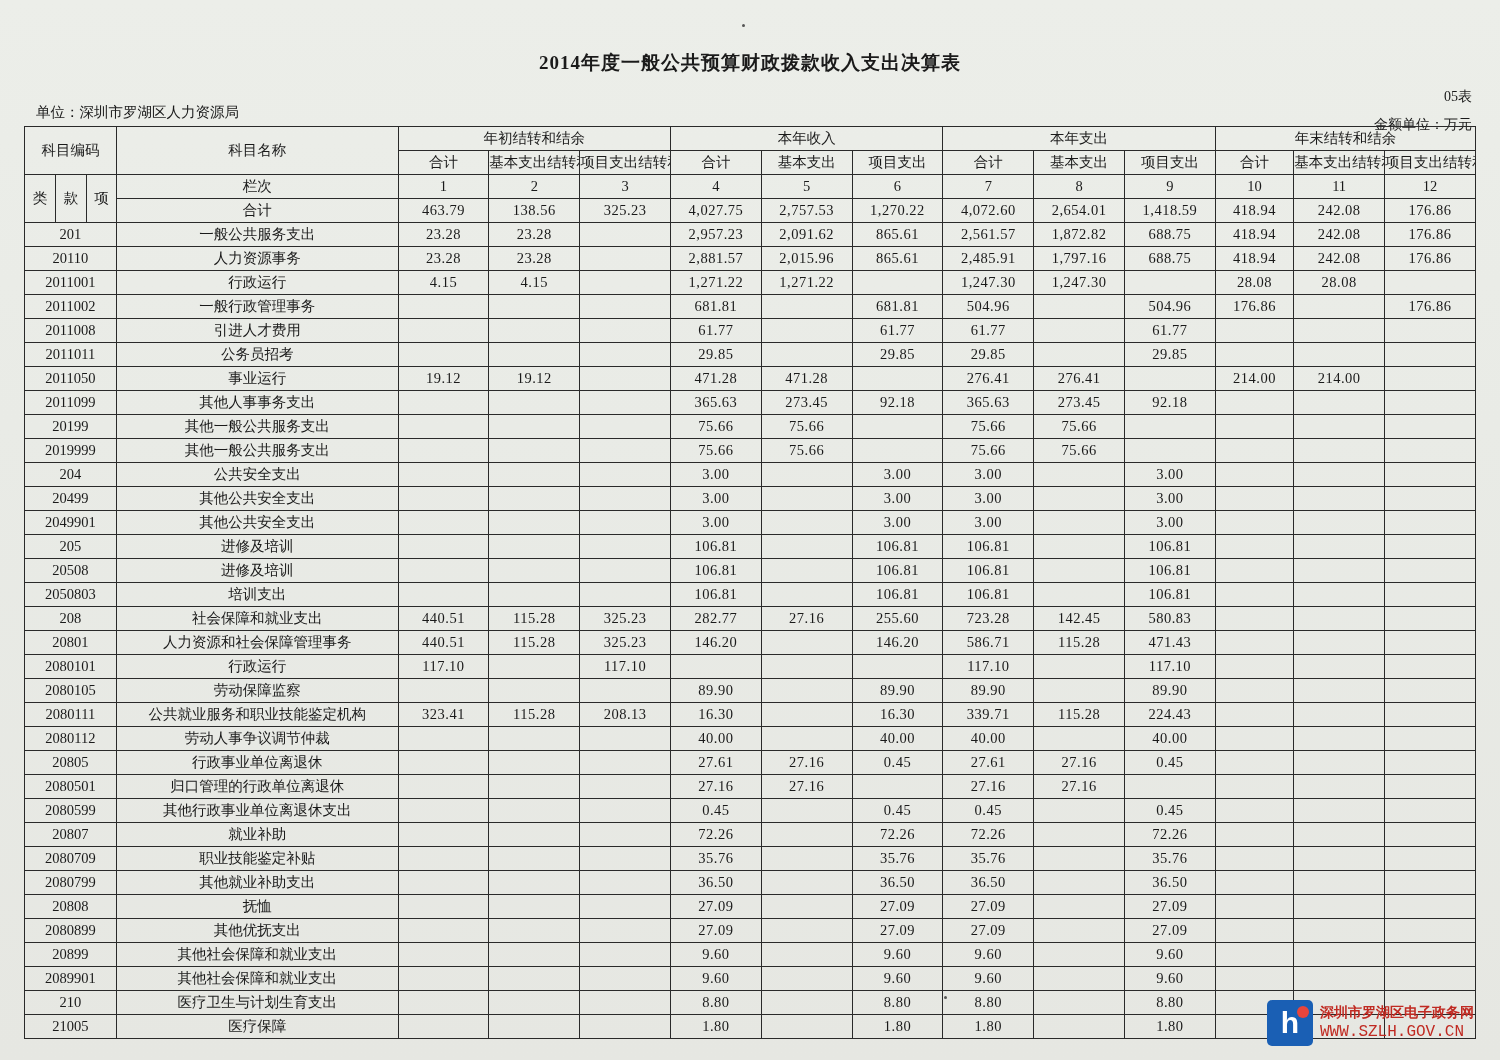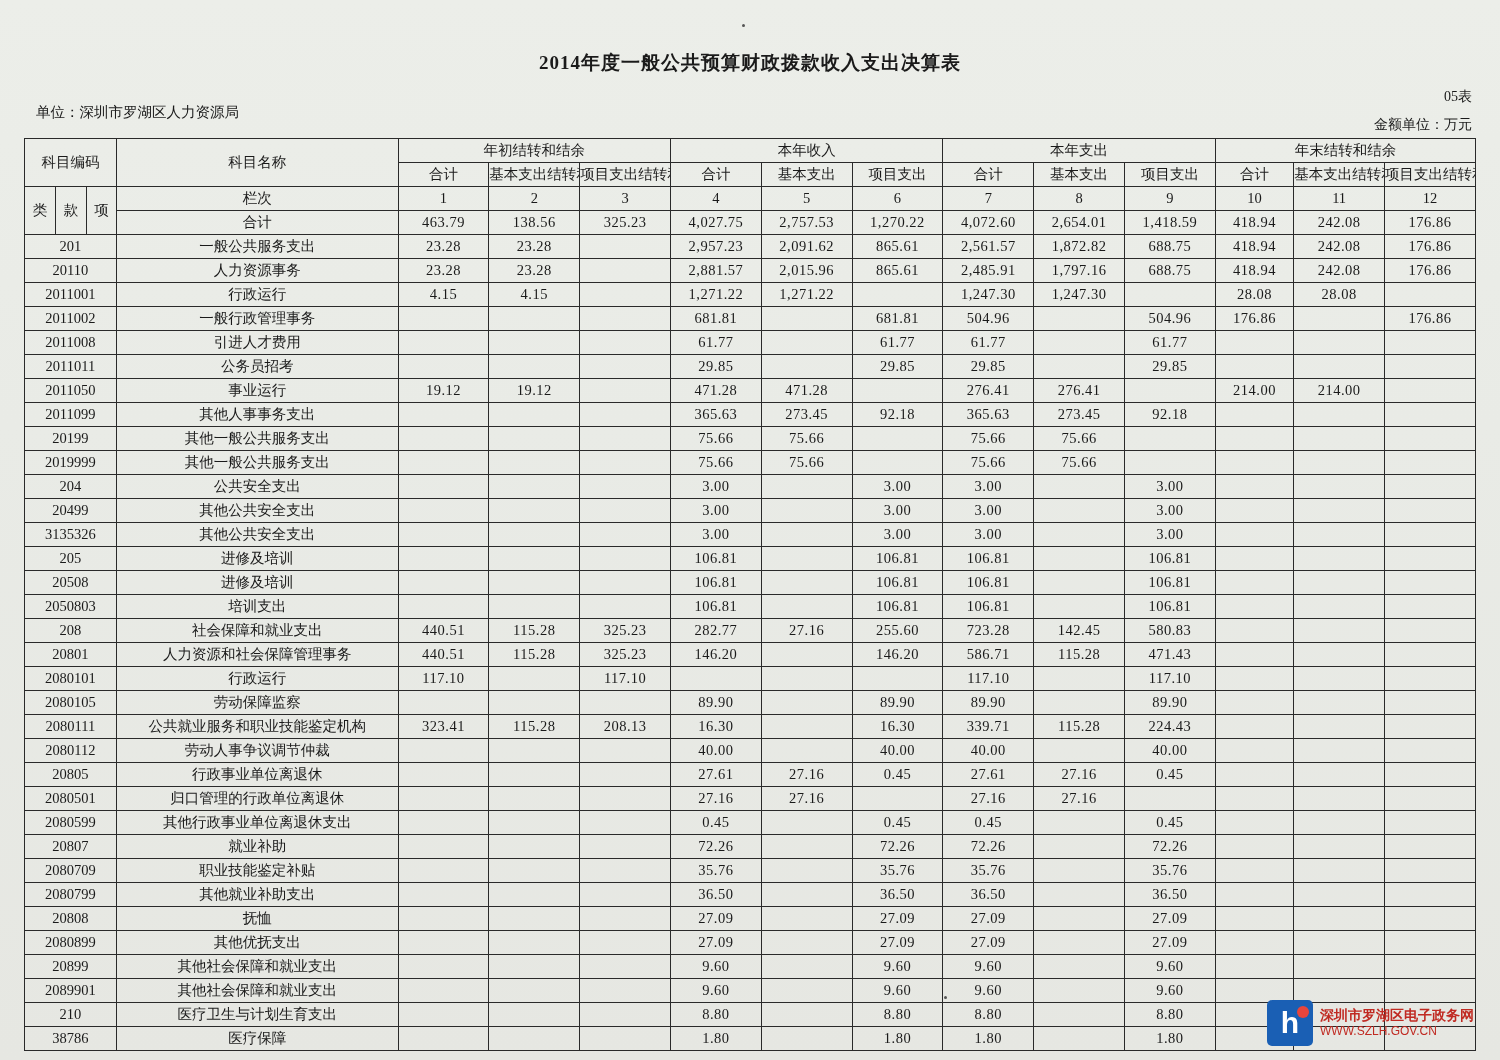--- a/index.html
+++ b/index.html
@@ -45,21 +45,21 @@
     font-size: 14px;
   }
   .meta-right {
     position: absolute;
     top: 116px;
     right: 28px;
     font-size: 14px;
   }
   table.sheet {
     position: absolute;
-    top: 138px;
+    top: 126px;
     left: 24px;
     width: 1452px;
     border-collapse: collapse;
     table-layout: fixed;
     background: transparent;
     border-radius: 18px;
   }
   table.sheet td, table.sheet th {
     border: 1px solid #2a2a2a;
     font-size: 14.5px;
@@ -131,23 +131,23 @@
     border-radius: 50%;
   }
   .logo-text { line-height: 1.25; }
   .logo-text .l1 {
     font-size: 14px;
     color: #c02a22;
     font-family: "Liberation Sans", sans-serif;
     font-weight: bold;
   }
   .logo-text .l2 {
-    font-size: 12px;
+    font-size: 16px;
     color: #c02a22;
-    font-family: Liberation Sans, sans-serif;
+    font-family: Liberation Mono, monospace;
   }
   .dot-mark {
     position: absolute;
     left: 742px;
     top: 24px;
     width: 3px;
     height: 3px;
     background: #555;
     border-radius: 50%;
   }
@@ -437,21 +437,21 @@
           <td class="num"></td>
           <td class="num">3.00</td>
           <td class="num">3.00</td>
           <td class="num"></td>
           <td class="num">3.00</td>
           <td class="num"></td>
           <td class="num"></td>
           <td class="num"></td>
         </tr>
         <tr>
-          <td colspan="3" class="code">3135326</td>
+          <td colspan="3" class="code">2049901</td>
           <td class="name indent1">其他公共安全支出</td>
           <td class="num"></td>
           <td class="num"></td>
           <td class="num"></td>
           <td class="num">3.00</td>
           <td class="num"></td>
           <td class="num">3.00</td>
           <td class="num">3.00</td>
           <td class="num"></td>
           <td class="num">3.00</td>
@@ -773,21 +773,21 @@
           <td class="num"></td>
           <td class="num">8.80</td>
           <td class="num">8.80</td>
           <td class="num"></td>
           <td class="num">8.80</td>
           <td class="num"></td>
           <td class="num"></td>
           <td class="num"></td>
         </tr>
         <tr>
-          <td colspan="3" class="code">38786</td>
+          <td colspan="3" class="code">21005</td>
           <td class="name">医疗保障</td>
           <td class="num"></td>
           <td class="num"></td>
           <td class="num"></td>
           <td class="num">1.80</td>
           <td class="num"></td>
           <td class="num">1.80</td>
           <td class="num">1.80</td>
           <td class="num"></td>
           <td class="num">1.80</td>

